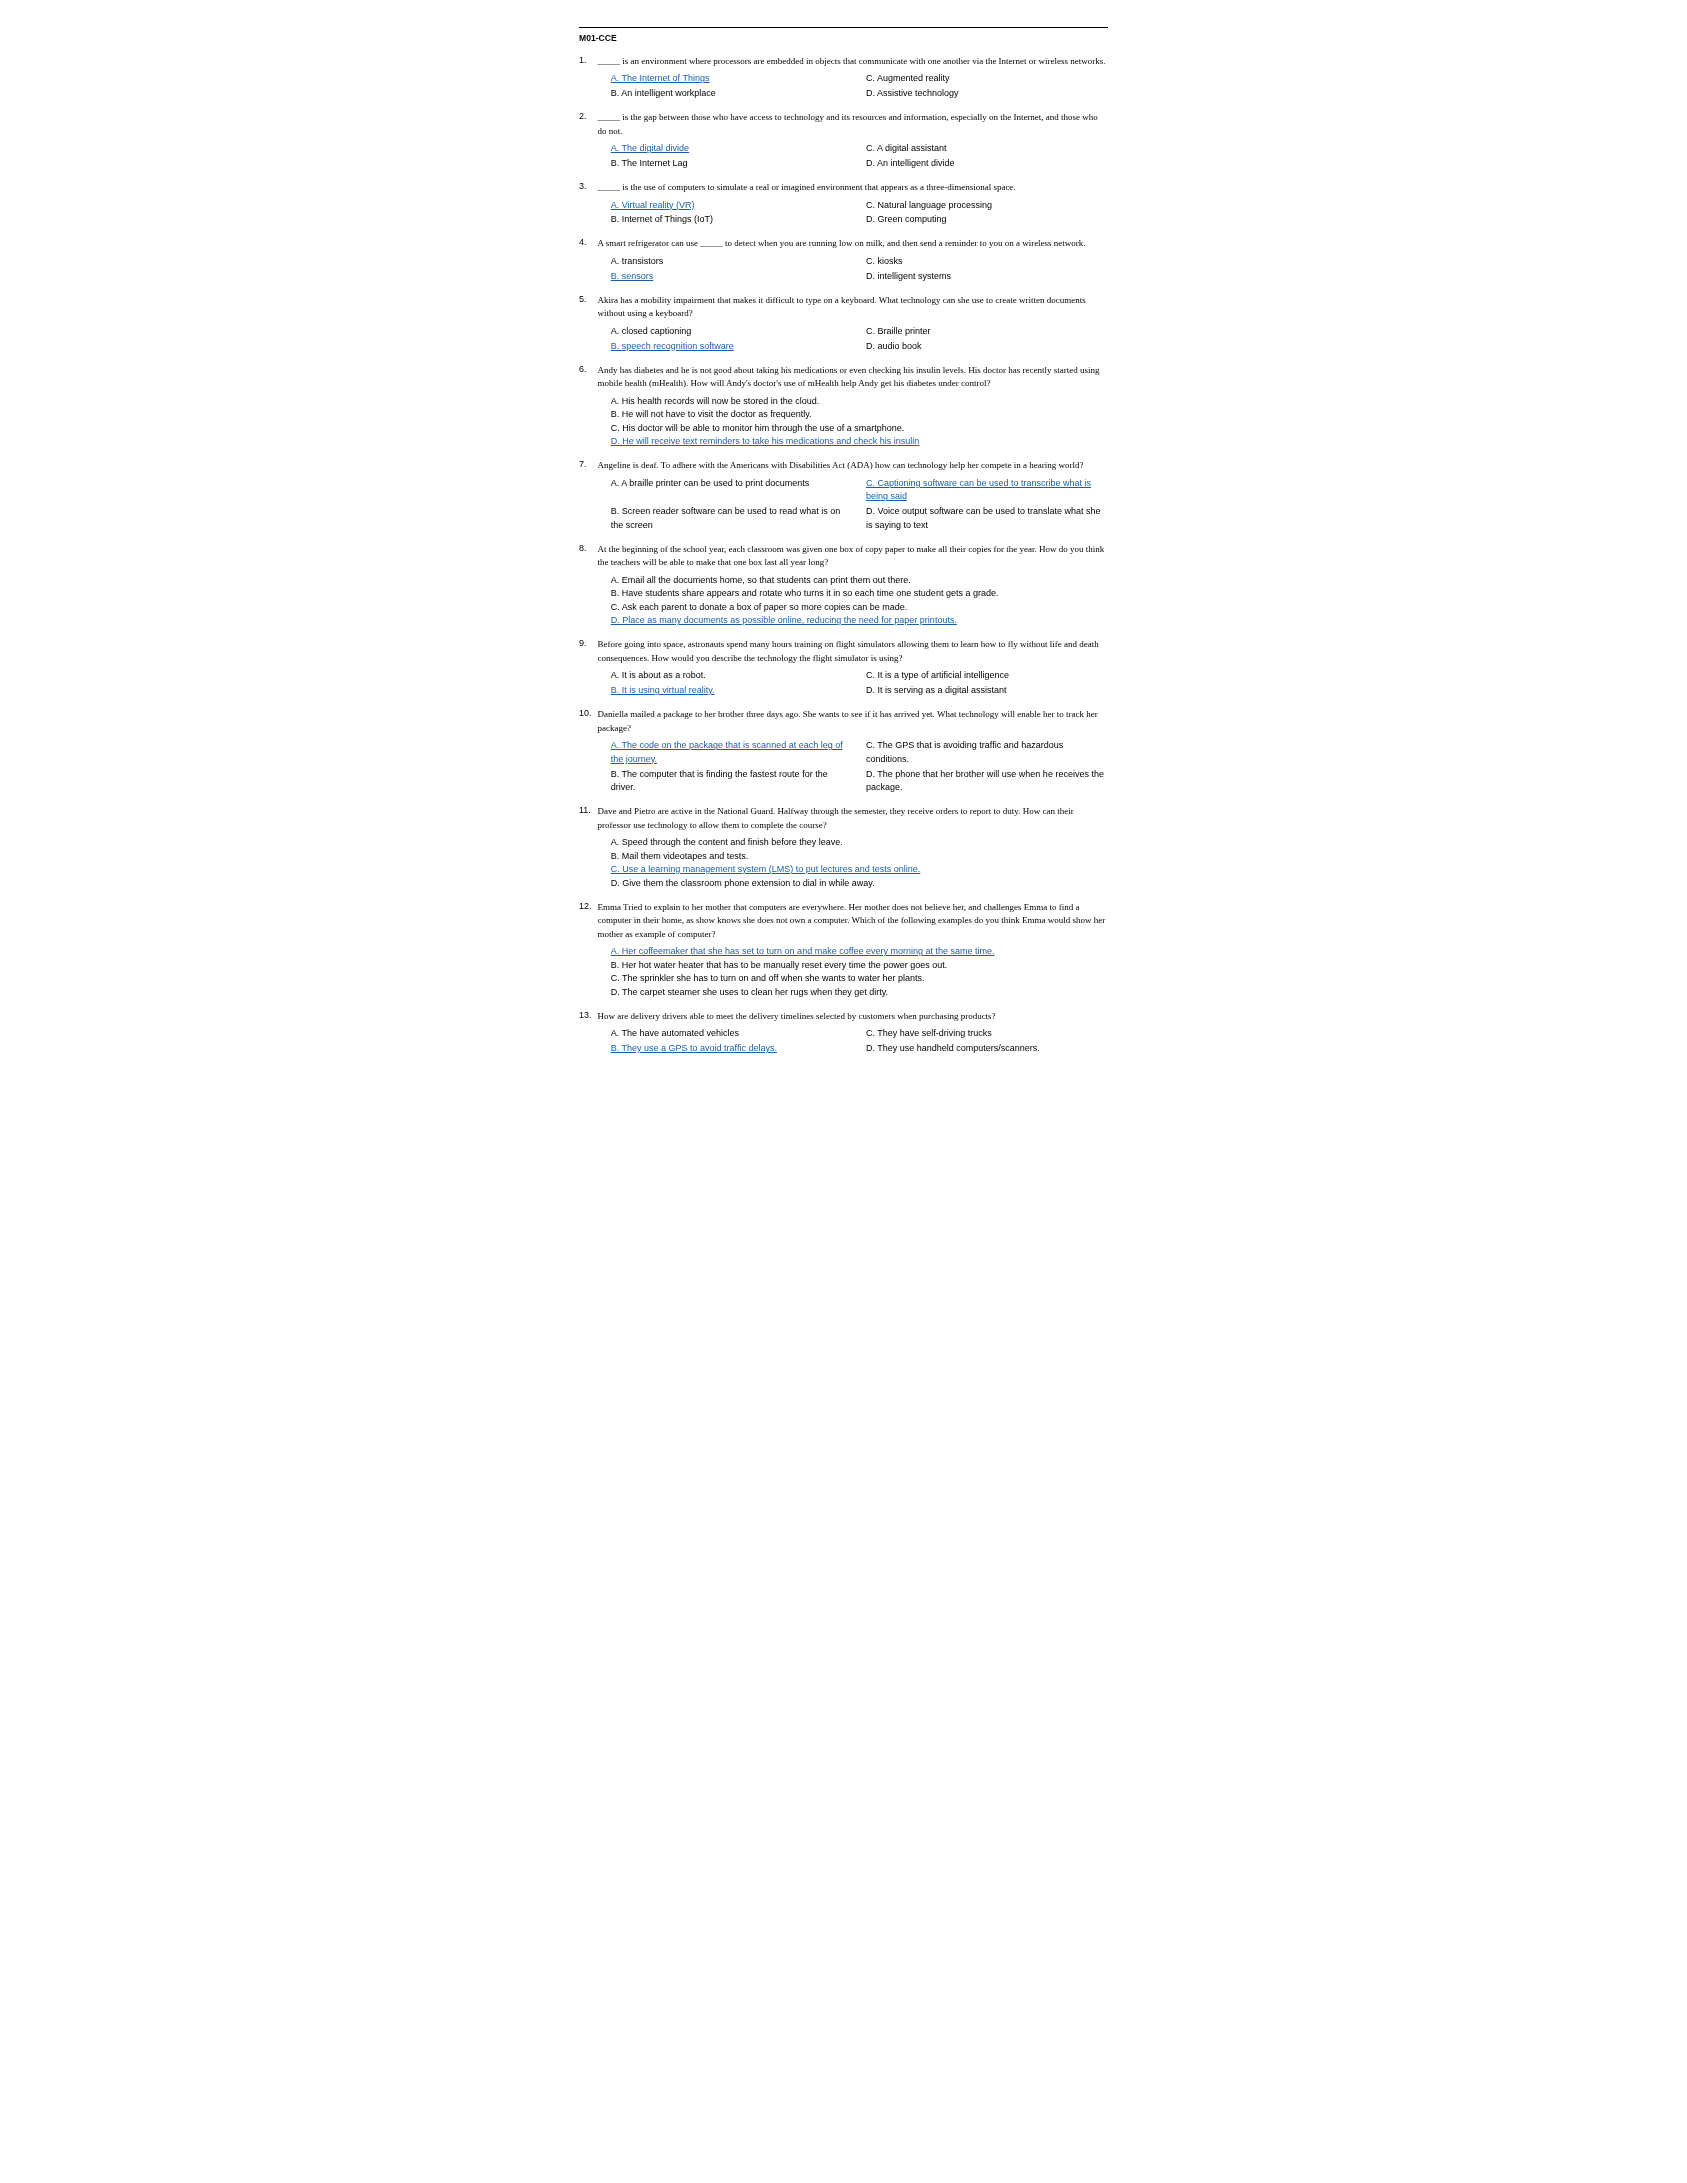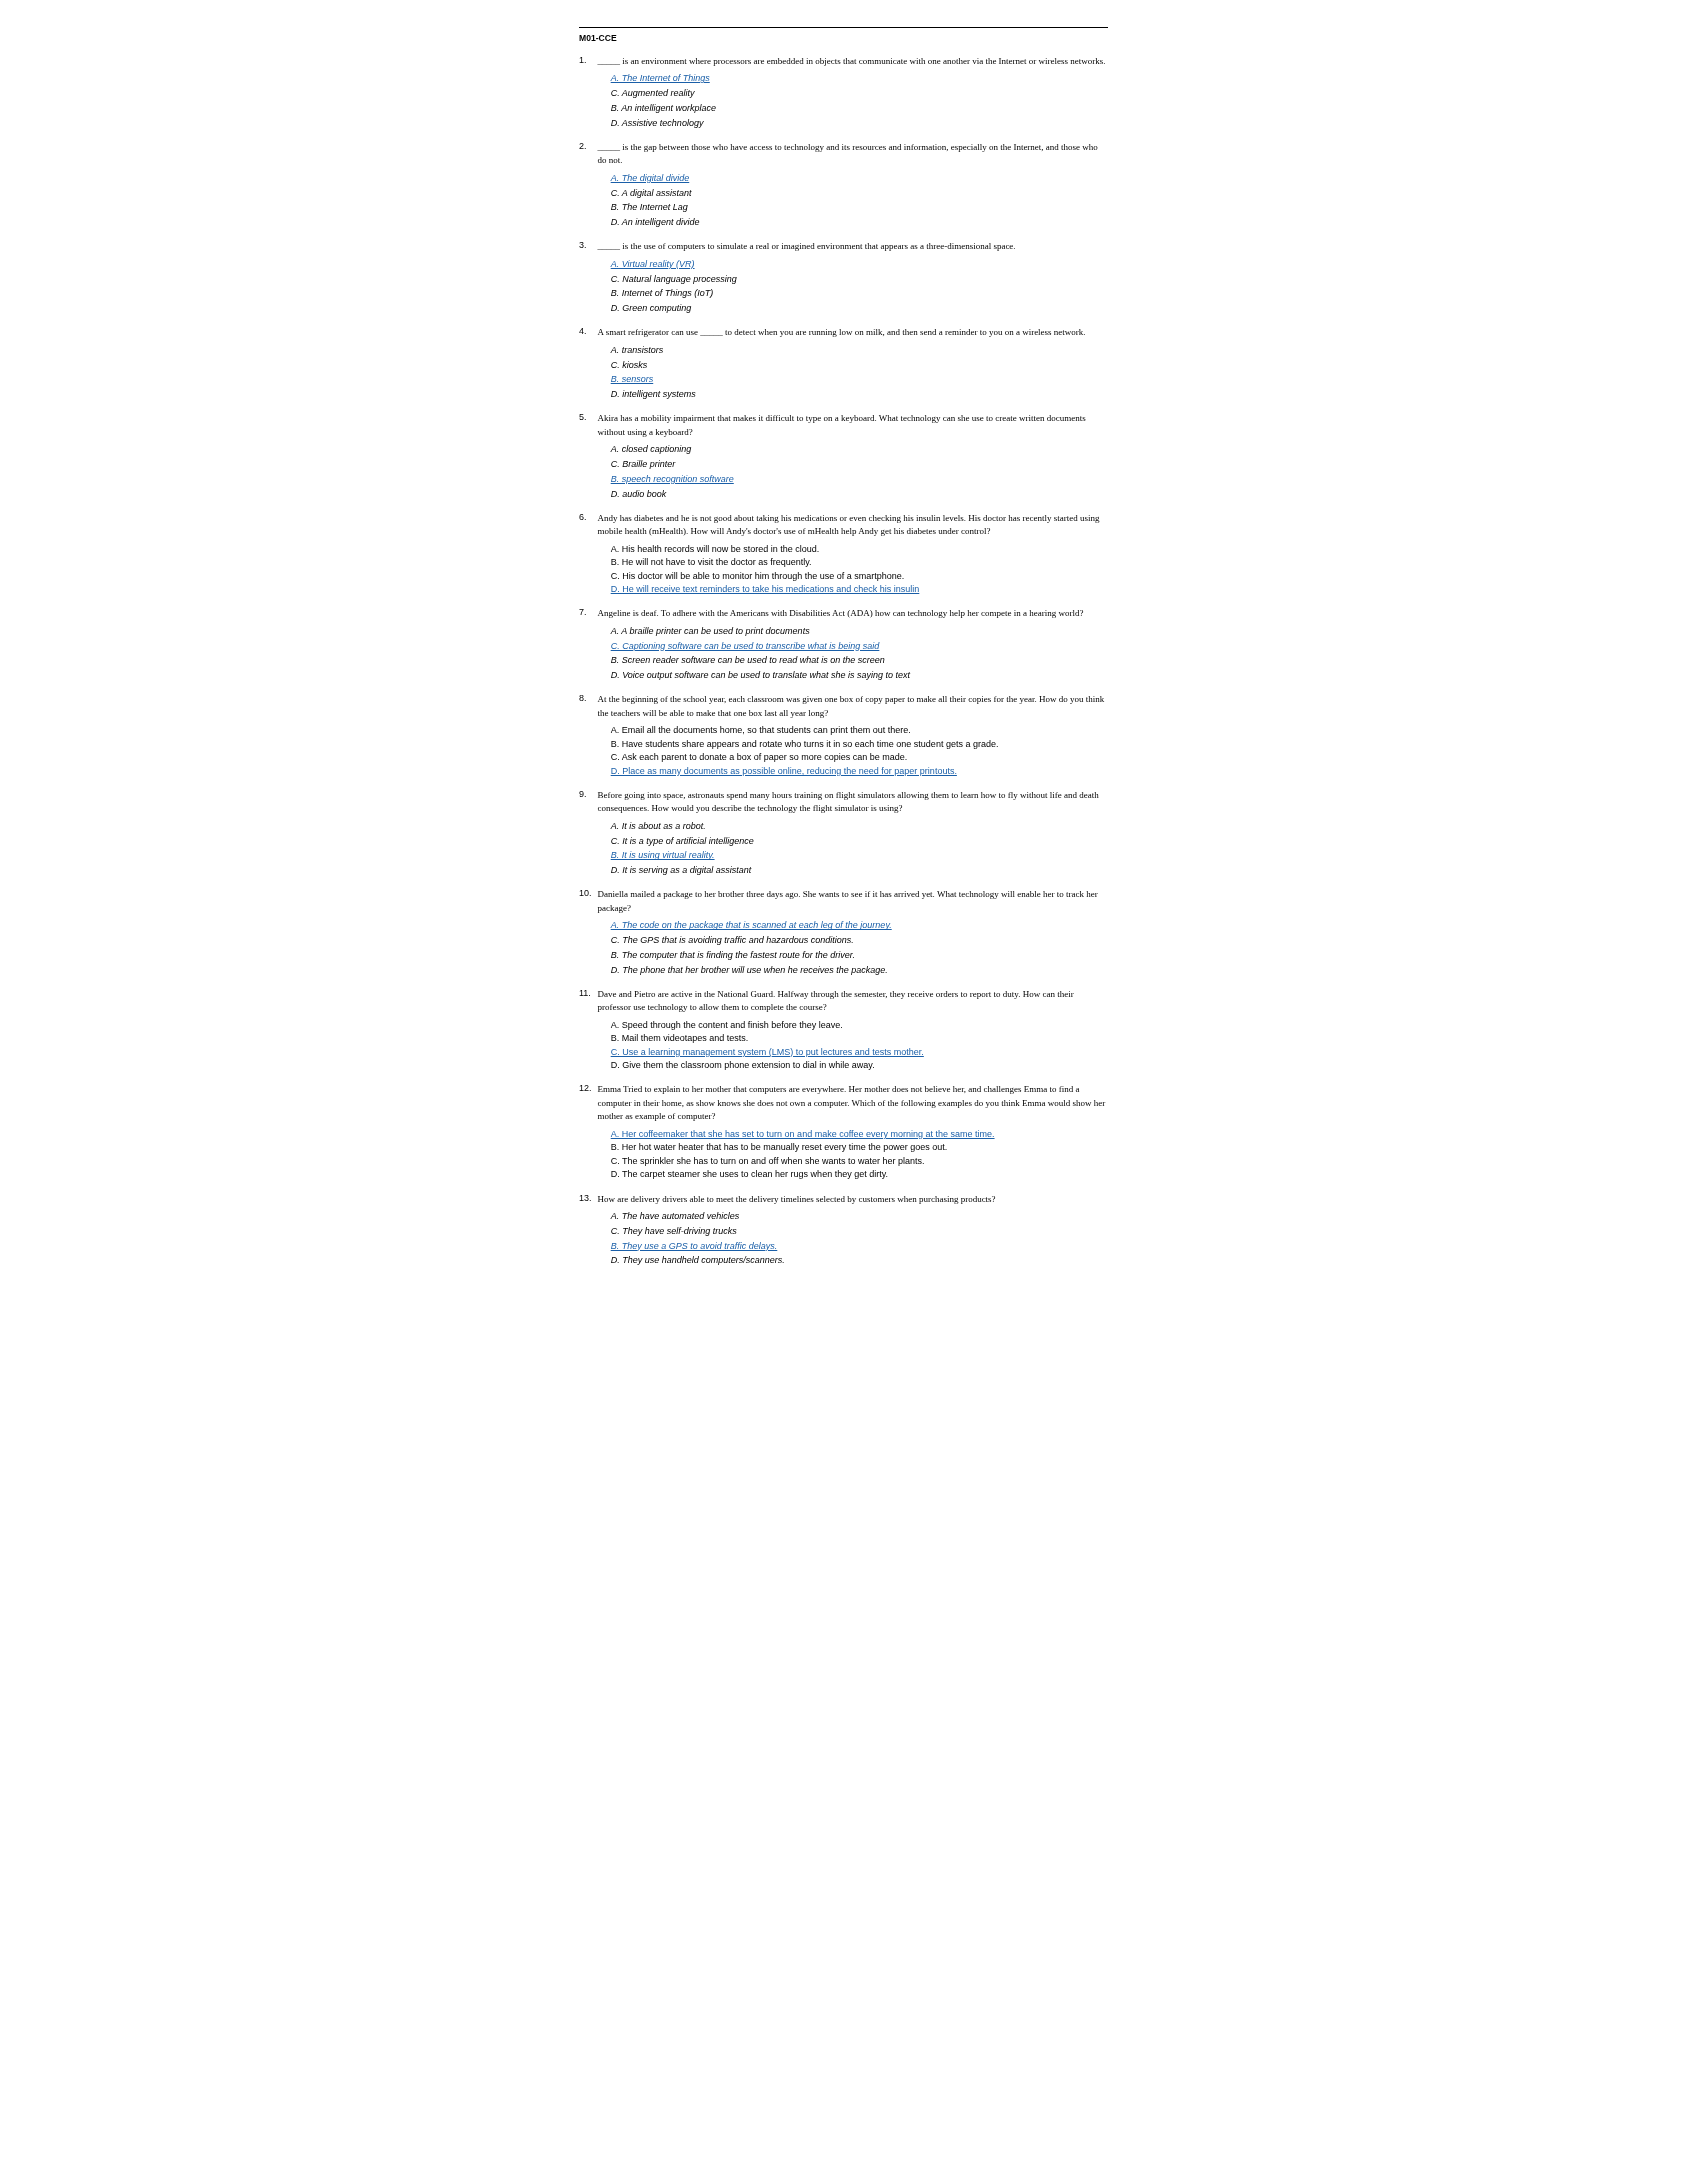--- a/index.html
+++ b/index.html
@@ -23,24 +23,23 @@
       border-top: 1.3px solid #000;
       padding-top: 5.3px;
     }
     .question-text {
       margin-bottom: 4px;
       line-height: 1.5;
       font-family: Liberation Serif, serif;
     }
     .answers-grid {
       display: grid;
-      grid-template-columns: 1fr;
+      grid-template-columns: 1fr 1fr;
       gap: 1.3px 13.2px;
       padding-left: 13.2px;
-      font-style: italic;
     }
     .answers-list {
       padding-left: 13.2px;
     }
     .answer {
       line-height: 1.5;
     }
     .correct {
       color: #1a5fa8;
       text-decoration: underline;
@@ -184,21 +183,21 @@
           <div class="answer normal">D. The phone that her brother will use when he receives the package.</div>
         </div>
       </div>
     </li>
     <li>
       <div class="q-content">
         <div class="question-text">Dave and Pietro are active in the National Guard. Halfway through the semester, they receive orders to report to duty. How can their professor use technology to allow them to complete the course?</div>
         <div class="answers-list">
           <div class="answer normal">A. Speed through the content and finish before they leave.</div>
           <div class="answer normal">B. Mail them videotapes and tests.</div>
-          <div class="answer correct">C. Use a learning management system (LMS) to put lectures and tests mother.</div>
+          <div class="answer correct">C. Use a learning management system (LMS) to put lectures and tests online.</div>
           <div class="answer normal">D. Give them the classroom phone extension to dial in while away.</div>
         </div>
       </div>
     </li>
     <li>
       <div class="q-content">
         <div class="question-text">Emma Tried to explain to her mother that computers are everywhere. Her mother does not believe her, and challenges Emma to find a computer in their home, as show knows she does not own a computer. Which of the following examples do you think Emma would show her mother as example of computer?</div>
         <div class="answers-list">
           <div class="answer correct">A. Her coffeemaker that she has set to turn on and make coffee every morning at the same time.</div>
           <div class="answer normal">B. Her hot water heater that has to be manually reset every time the power goes out.</div>

